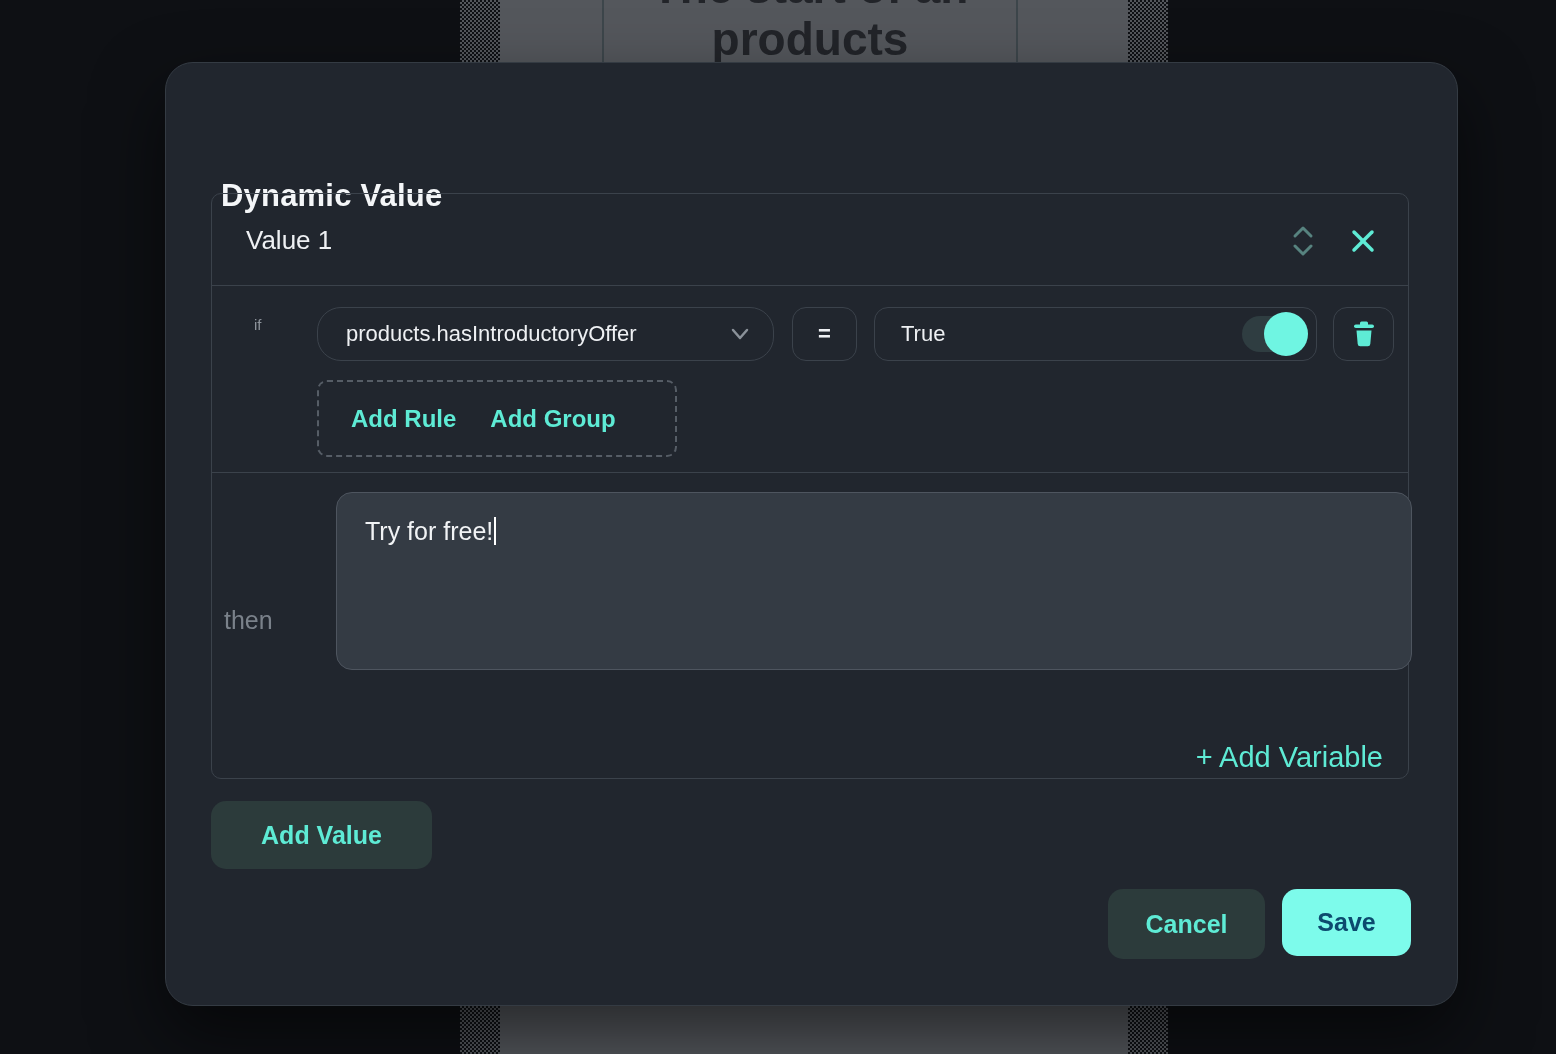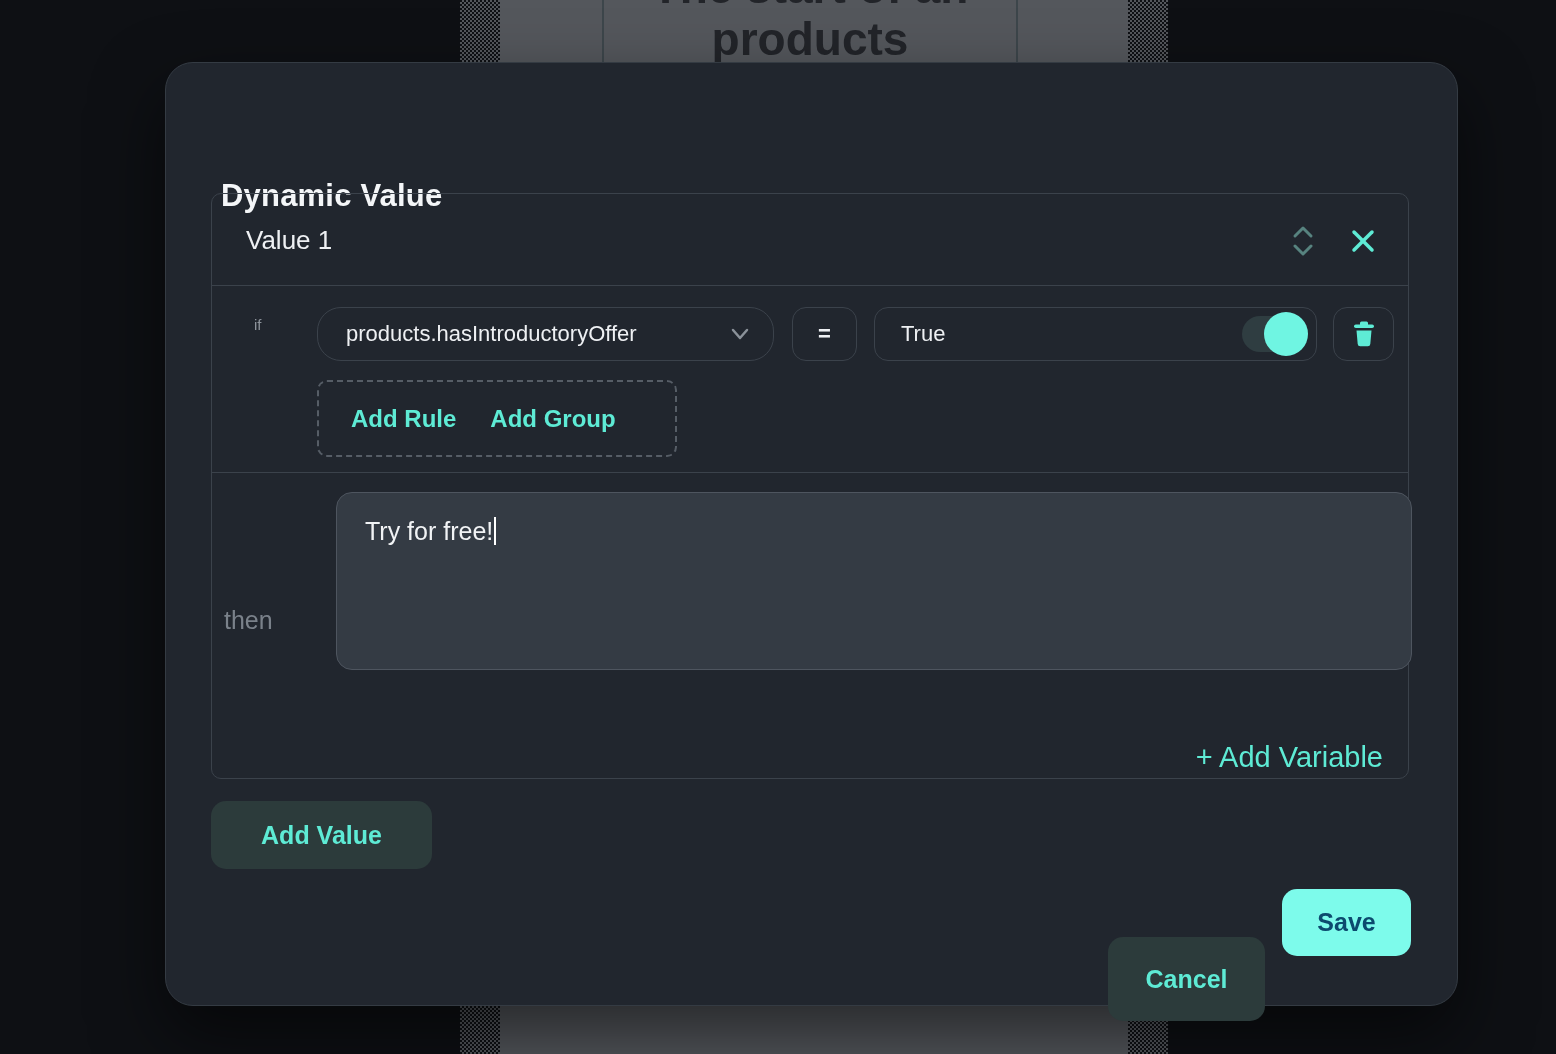--- a/index.html
+++ b/index.html
@@ -82,22 +82,22 @@
   .caret { display:inline-block; width:2px; height:28px; background:#ffffff;
            vertical-align:middle; margin-left:1px; transform:translateY(-2px); }
   .add-variable { position:absolute; right:25px; top:506px; font-size:29px;
                   font-weight:normal; color:#5eebd5; cursor:pointer;margin-top:41px; }
 
   
   .btn { position:absolute; border:none; border-radius:15px; font-weight:bold;
          font-family:"Liberation Sans", sans-serif; cursor:pointer; }
   .add-value-btn { left:45px; top:738px; width:221px; height:68px; background:#2c3b3b;
                    color:#5eebd5; font-size:25px; }
-  .cancel-btn { left:942px; top:826px; width:157px; height:84px; background:#2c3b3b;
-                color:#5eebd5; font-size:25px;margin-top:48px; }
+  .cancel-btn { left:942px; top:826px; width:157px; height:70px; background:#2c3b3b;
+                color:#5eebd5; font-size:25px; }
   .save-btn { left:1116px; top:826px; width:129px; height:67px; background:#7dfbeb;
               color:#0c4a6e; font-size:25px; }
 
   svg { display:block; }
 </style>
 </head>
 <body>
 
 <div class="stage">
 

